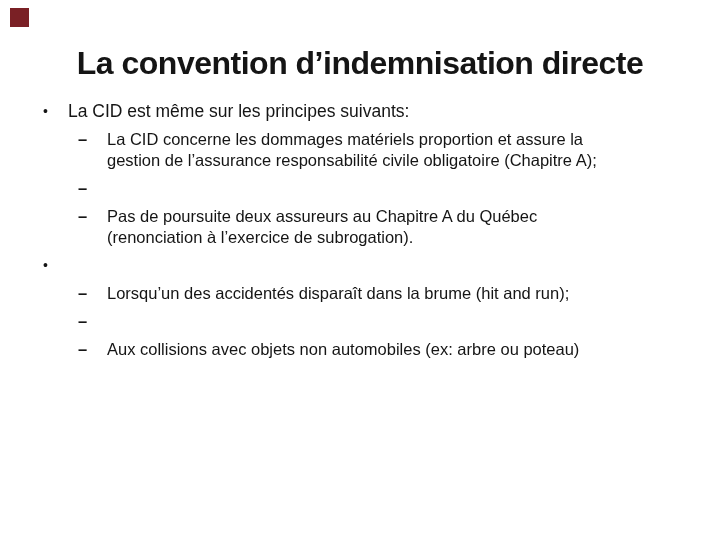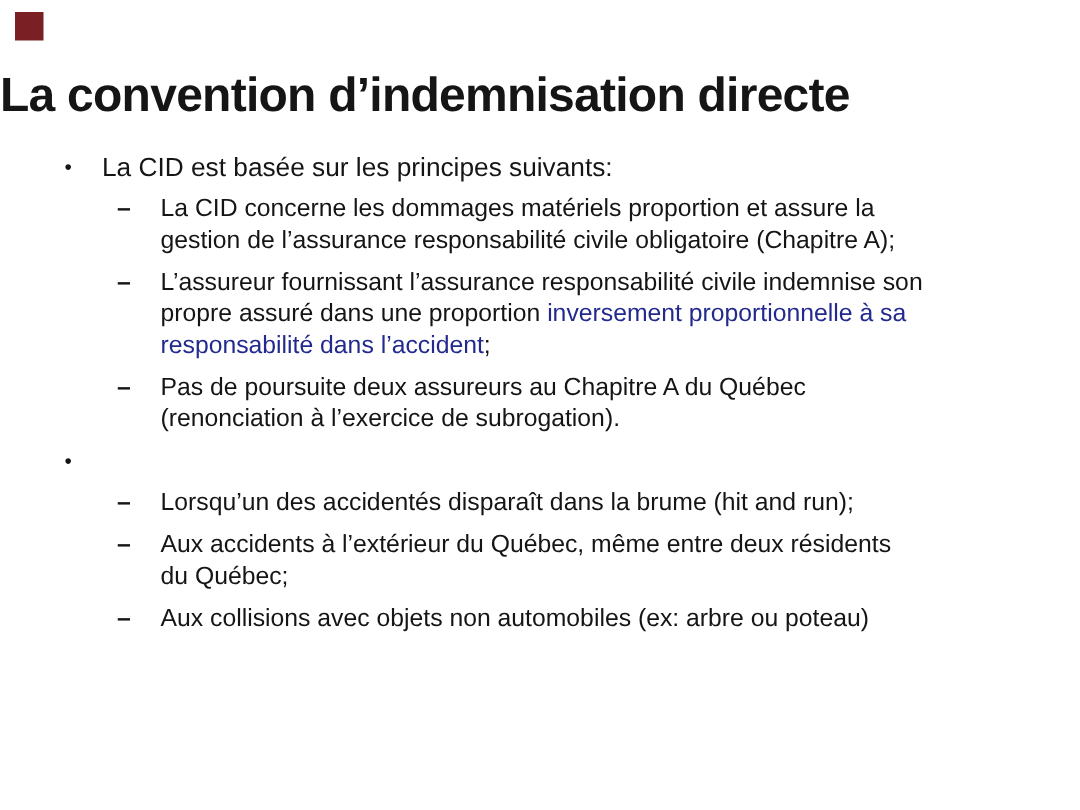--- a/index.html
+++ b/index.html
@@ -20,21 +20,21 @@
     position: absolute;
     left: 10px;
     top: 8px;
     width: 19px;
     height: 19px;
     background: var(--accent, #7a2025);
   }
   .title {
     margin: 0;
     padding-top: 45px;
-    text-align: left;
+    text-align: center;
     font-size: 32px;
     font-weight: 600;
     letter-spacing: -0.5px;
     line-height: 37px;
     color: var(--text, #151515);
     white-space: nowrap;
   }
   .content {
     margin-top: 19px;
   }
@@ -77,55 +77,50 @@
 </style>
 </head>
 <body>
 
 <div class="slide" style="--bg: #ffffff; --text: #151515; --highlight: #232a8e; --accent: #7a2025;">
   <div class="accent-square"></div>
   <h1 class="title">La convention d’indemnisation directe</h1>
   <div class="content">
   <div class="bullet l1">
     <span class="marker">•</span>
-    <span class="text"><span>La CID est basée sur les principes suivants:</span></span>
+    <span class="text"><span>La CID est même sur les principes suivants:</span></span>
   </div>
 
   <div class="bullet l2">
     <span class="marker">–</span>
     <span class="text"><span>La CID concerne les dommages matériels proportion et assure la
 gestion de l’assurance responsabilité civile obligatoire (Chapitre A);</span></span>
   </div>
 
   <div class="bullet l2">
     <span class="marker">–</span>
-    <span class="text"><span>L’assureur fournissant l’assurance responsabilité civile indemnise son
-propre assuré dans une proportion </span><span class="seg-highlight">inversement proportionnelle à sa
-responsabilité dans l’accident</span><span>;</span></span>
   </div>
 
   <div class="bullet l2">
     <span class="marker">–</span>
     <span class="text"><span>Pas de poursuite deux assureurs au Chapitre A du Québec
 (renonciation à l’exercice de subrogation).</span></span>
   </div>
 
   <div class="bullet l1">
     <span class="marker">•</span>
   </div>
 
   <div class="bullet l2">
     <span class="marker">–</span>
     <span class="text"><span>Lorsqu’un des accidentés disparaît dans la brume (hit and run);</span></span>
   </div>
 
   <div class="bullet l2">
     <span class="marker">–</span>
-    <span class="text"><span>Aux accidents à l’extérieur du Québec, même entre deux résidents
-du Québec;</span></span>
   </div>
 
   <div class="bullet l2">
     <span class="marker">–</span>
     <span class="text"><span>Aux collisions avec objets non automobiles (ex: arbre ou poteau)</span></span>
   </div>
 </div>
 </div>
 
 </body></html>

